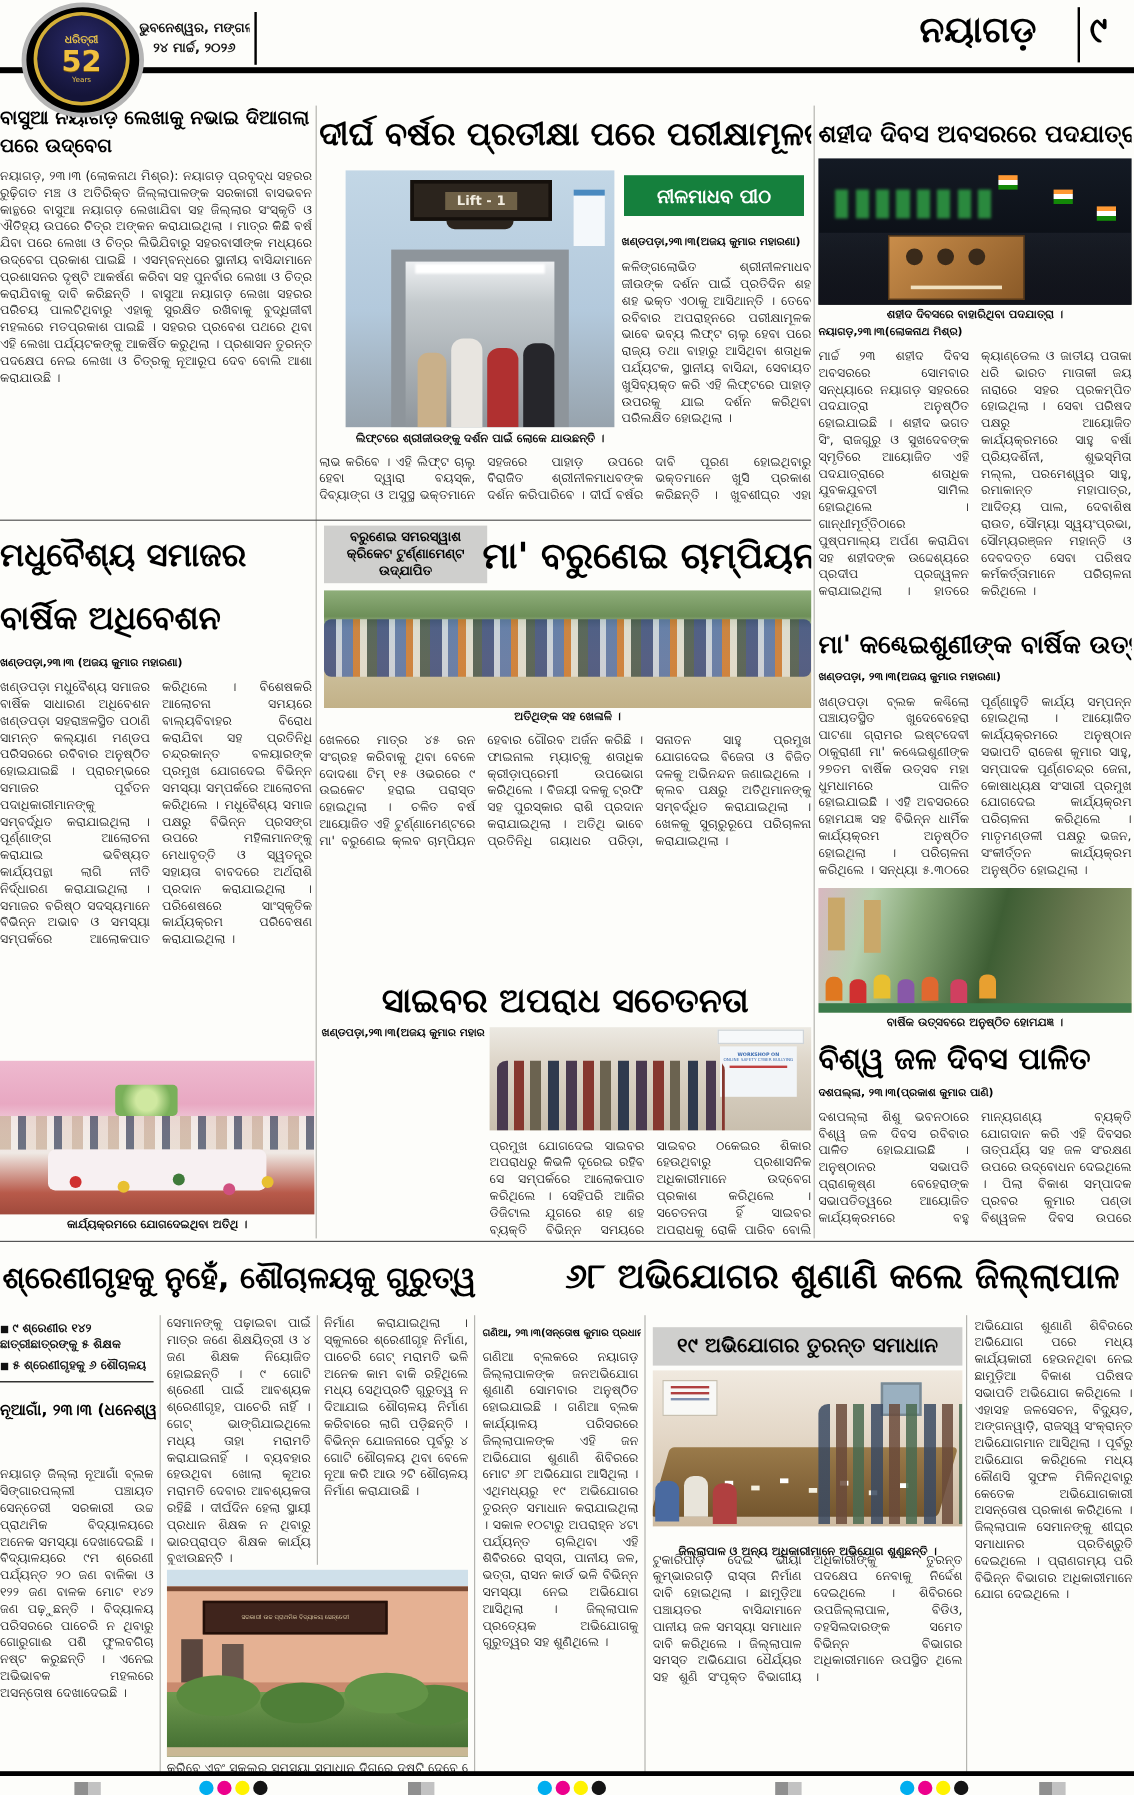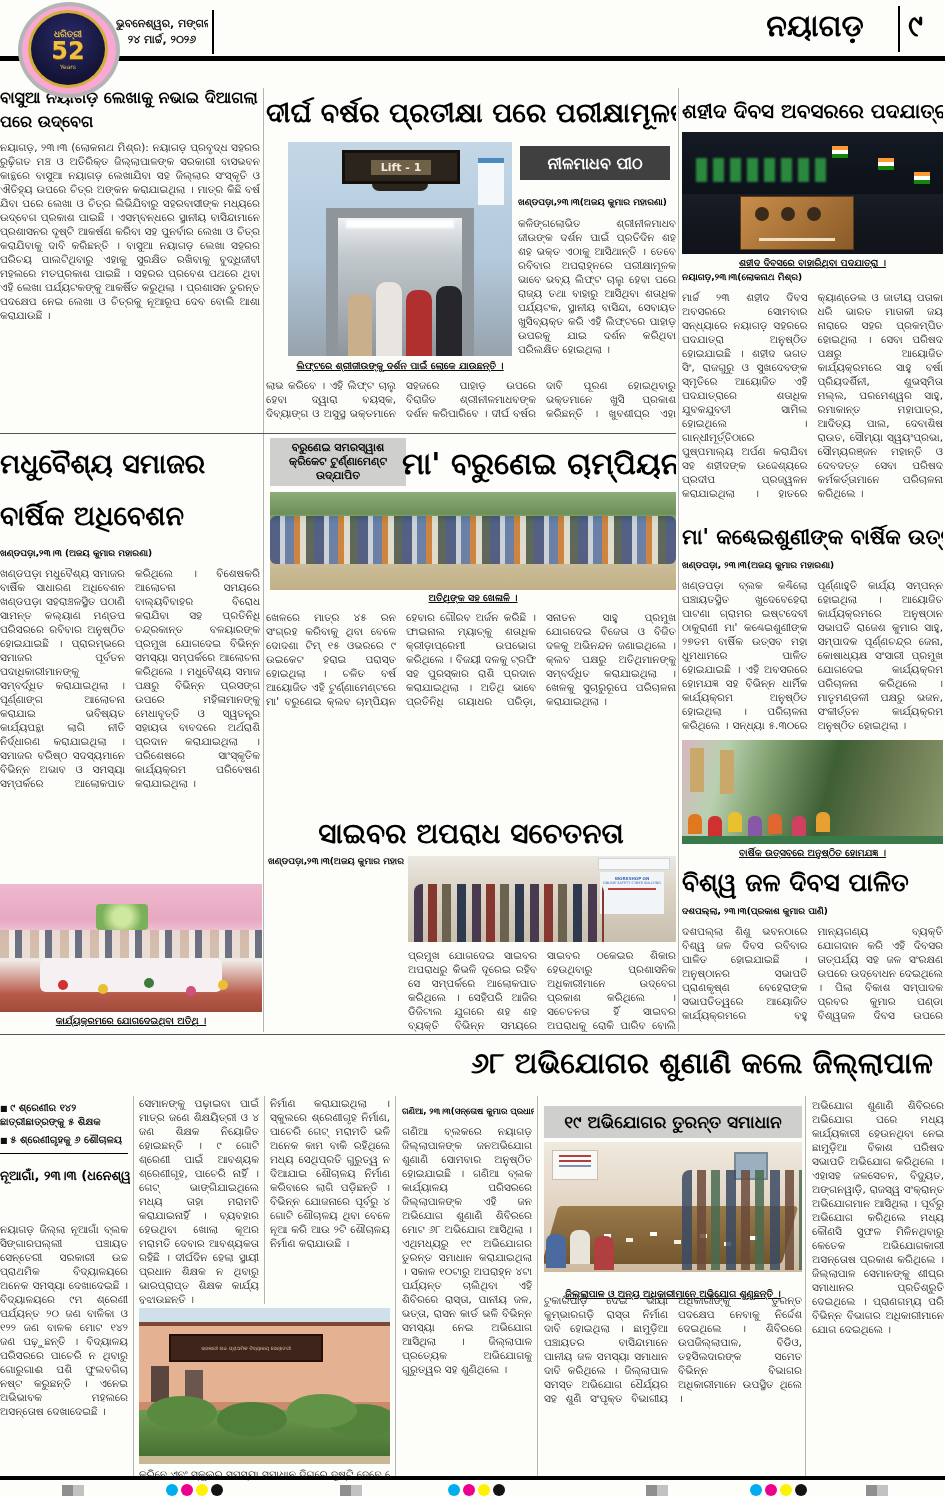--- a/index.html
+++ b/index.html
@@ -6,30 +6,30 @@
   #paper{position:relative;width:945px;height:1496px;background:#fdfdfa;overflow:hidden;
          font-family:"DejaVu Sans","Liberation Sans",sans-serif;color:#111;}
   .abs{position:absolute;}
   .hl{font-weight:bold;color:#000;overflow:hidden;}
   .nowrap{white-space:nowrap;}
   .center{text-align:center;}
   .body-text{font-size:10.5px;line-height:14px;text-align:justify;overflow:hidden;color:#1c1c1c;}
   .cols2{column-count:2;column-gap:10px;}
   .cols3{column-count:3;column-gap:10px;}
   .byline{font-size:9px;font-weight:bold;white-space:nowrap;overflow:hidden;color:#000;}
-  .caption{font-size:9.5px;font-weight:bold;text-align:center;white-space:nowrap;overflow:hidden;color:#0a0a0a;text-decoration:underline;}
+  .caption{font-size:9.5px;font-weight:bold;text-align:center;white-space:nowrap;overflow:hidden;color:#0a0a0a;}
   .vline{width:1px;background:#b5b5b0;}
   .hline{height:1px;background:#555;}
-  .kicker-black{background:#404040;color:#fff;display:flex;align-items:center;justify-content:center;font-weight:bold;overflow:hidden;}
+  .kicker-black{background:#15803d;color:#fff;display:flex;align-items:center;justify-content:center;font-weight:bold;overflow:hidden;}
   .kicker-gray{background:#cfcfcd;color:#000;display:flex;align-items:center;justify-content:center;font-weight:bold;text-align:center;overflow:hidden;}
   .photo{overflow:hidden;}
   .infobox-bullet{font-size:10px;font-weight:bold;line-height:13px;margin-top:5px;}
   .infobox-bullet::before{content:"■ ";font-size:8px;}
   
-  .masthead-ring{border-radius:50%;border:4px solid #b4b4b4;background:#f9a8d4;}
+  .masthead-ring{border-radius:50%;border:4px solid #b4b4b4;background:#000000;}
   .masthead-badge{border-radius:50%;background:radial-gradient(circle at 50% 35%,#2a2a6a,#141438 70%);
       border:3px solid #d4af37;display:flex;flex-direction:column;align-items:center;justify-content:center;}
   .masthead-badge .nm{color:#e8c34a;font-size:9px;font-weight:bold;line-height:10px;}
   .masthead-badge .yr{color:#f0c040;font-size:24px;font-weight:bold;line-height:24px;text-shadow:0 1px 0 #7a5a10;}
   .masthead-badge .yl{color:#e8c34a;font-size:6px;line-height:7px;}
   
   .reg-sq{width:22px;height:11px;background:linear-gradient(90deg,#8f8f8f 50%,#c2c2c2 50%);}
   .reg-dots{display:flex;gap:3px;}
   .reg-dots i{display:block;width:12px;height:12px;border-radius:50%;}
 </style>
@@ -147,20 +147,21 @@
     <div style="position:absolute;right:6px;top:2px;width:70px;height:10px;background:#f6f8fa;border:1px solid #cfd4d8;"></div>
     <div style="position:absolute;right:12px;top:16px;width:64px;height:42px;background:#f2f5f8;">
       <div style="font-size:4px;color:#3a6ab0;font-weight:bold;text-align:center;margin-top:4px;">WORKSHOP ON</div>
       <div style="font-size:3.5px;color:#3a6ab0;text-align:center;">ONLINE SAFETY CYBER BULLYING</div>
       <div style="margin:3px auto 0;width:48px;height:2px;background:#c04040;"></div>
     </div>
     <div style="position:absolute;left:6px;bottom:0;width:190px;height:58px;border-radius:8px 8px 0 0;background:repeating-linear-gradient(90deg,#4a3a50 0 9px,transparent 9px 14px,#86372f 14px 23px,transparent 23px 28px,#6b6350 28px 37px,transparent 37px 43px,#2f3a4e 43px 52px,transparent 52px 58px);"></div>
   </div>
   <div class="abs body-text cols2" style="left:408px;top:948px;width:268px;height:84px;">ପ୍ରମୁଖ ଯୋଗଦେଇ ସାଇବର ଅପରାଧରୁ କିଭଳି ଦୂରେଇ ରହିବ ସେ ସମ୍ପର୍କରେ ଆଲୋକପାତ କରିଥିଲେ । ସେହିପରି ଆଜିର ଡିଜିଟାଲ ଯୁଗରେ ଶହ ଶହ ବ୍ୟକ୍ତି ବିଭିନ୍ନ ସମୟରେ ସାଇବର ଠକେଇର ଶିକାର ହେଉଥିବାରୁ ପ୍ରଶାସନିକ ଅଧିକାରୀମାନେ ଉଦ୍ବେଗ ପ୍ରକାଶ କରିଥିଲେ । ସଚେତନତା ହିଁ ସାଇବର ଅପରାଧକୁ ରୋକି ପାରିବ ବୋଲି ଅଧିକାରୀମାନେ ଲୋକପ୍ରତିନିଧି, ଅଙ୍ଗନୱାଡ଼ି କର୍ମୀ, ଶିକ୍ଷୟିତ୍ରୀ, ଶିକ୍ଷକ ଓ ଯୁବତୀମାନଙ୍କୁ ସଚେତନ କରାଇଥିଲା ।</div>
 
+  <div class="abs hl nowrap" style="left:2px;top:1042px;width:450px;height:48px;font-size:25px;line-height:46px;">ଶ୍ରେଣୀଗୃହକୁ ନୁହେଁ, ଶୌଚାଳୟକୁ ଗୁରୁତ୍ୱ</div>
   <div class="abs" style="left:0;top:1096px;width:128px;border-bottom:1px solid #000;padding-bottom:6px;">
     <div class="infobox-bullet">୯ ଶ୍ରେଣୀର ୧୪୨ ଛାତ୍ରୀଛାତ୍ରଙ୍କୁ ୫ ଶିକ୍ଷକ</div>
     <div class="infobox-bullet">୫ ଶ୍ରେଣୀଗୃହକୁ ୬ ଶୌଚାଳୟ</div>
   </div>
   <div class="abs byline" style="left:0;top:1168px;width:130px;font-size:13px;">ନୂଆଗାଁ, ୨୩।୩ (ଧନେଶ୍ୱର ସାହୁ)</div>
   <div class="abs body-text" style="left:0;top:1222px;width:128px;height:256px;">ନୟାଗଡ଼ ଜିଲ୍ଲା ନୂଆଗାଁ ବ୍ଲକ ସିଙ୍ଗାରପଲ୍ଲୀ ପଞ୍ଚାୟତ ସେନ୍ତେରୀ ସରକାରୀ ଉଚ୍ଚ ପ୍ରାଥମିକ ବିଦ୍ୟାଳୟରେ ଅନେକ ସମସ୍ୟା ଦେଖାଦେଇଛି । ବିଦ୍ୟାଳୟରେ ୯ମ ଶ୍ରେଣୀ ପର୍ଯ୍ୟନ୍ତ ୨୦ ଜଣ ବାଳିକା ଓ ୧୨୨ ଜଣ ବାଳକ ମୋଟ ୧୪୨ ଜଣ ପଢ଼ୁଛନ୍ତି । ବିଦ୍ୟାଳୟ ପରିସରରେ ପାଚେରି ନ ଥିବାରୁ ଗୋରୁଗାଈ ପଶି ଫୁଲବଗିଚା ନଷ୍ଟ କରୁଛନ୍ତି । ଏନେଇ ଅଭିଭାବକ ମହଲରେ ଅସନ୍ତୋଷ ଦେଖାଦେଇଛି ।</div>
   <div class="abs body-text" style="left:139px;top:1096px;width:120px;height:208px;">ସେମାନଙ୍କୁ ପଢ଼ାଇବା ପାଇଁ ମାତ୍ର ଜଣେ ଶିକ୍ଷୟିତ୍ରୀ ଓ ୪ ଜଣ ଶିକ୍ଷକ ନିୟୋଜିତ ହୋଇଛନ୍ତି । ୯ ଗୋଟି ଶ୍ରେଣୀ ପାଇଁ ଆବଶ୍ୟକ ଶ୍ରେଣୀଗୃହ, ପାଚେରି ନାହିଁ । ଗେଟ୍ ଭାଙ୍ଗିଯାଇଥିଲେ ମଧ୍ୟ ତାହା ମରାମତି କରାଯାଇନାହିଁ । ବ୍ୟବହାର ହେଉଥିବା ଖୋଲା କୂଅର ମରାମତି ଦେବାର ଆବଶ୍ୟକତା ରହିଛି । ଦୀର୍ଘଦିନ ହେଲା ସ୍ଥାୟୀ ପ୍ରଧାନ ଶିକ୍ଷକ ନ ଥିବାରୁ ଭାରପ୍ରାପ୍ତ ଶିକ୍ଷକ କାର୍ଯ୍ୟ ବୁଝାଉଛନ୍ତି ।</div>
   <div class="abs body-text" style="left:270px;top:1096px;width:120px;height:208px;">ନିର୍ମାଣ କରାଯାଇଥିଲା । ସ୍କୁଲରେ ଶ୍ରେଣୀଗୃହ ନିର୍ମାଣ, ପାଚେରି ଗେଟ୍ ମରାମତି ଭଳି ଅନେକ କାମ ବାକି ରହିଥିଲେ ମଧ୍ୟ ସେଥିପ୍ରତି ଗୁରୁତ୍ୱ ନ ଦିଆଯାଇ ଶୌଚାଳୟ ନିର୍ମାଣ କରିବାରେ ଲାଗି ପଡ଼ିଛନ୍ତି । ବିଭିନ୍ନ ଯୋଜନାରେ ପୂର୍ବରୁ ୪ ଗୋଟି ଶୌଚାଳୟ ଥିବା ବେଳେ ନୂଆ କରି ଆଉ ୨ଟି ଶୌଚାଳୟ ନିର୍ମାଣ କରାଯାଉଛି ।</div>
   <div class="abs photo" style="left:139px;top:1308px;width:251px;height:156px;">
     <div style="position:absolute;left:0;top:0;width:100%;height:14px;background:#cfe0ea;"></div>

